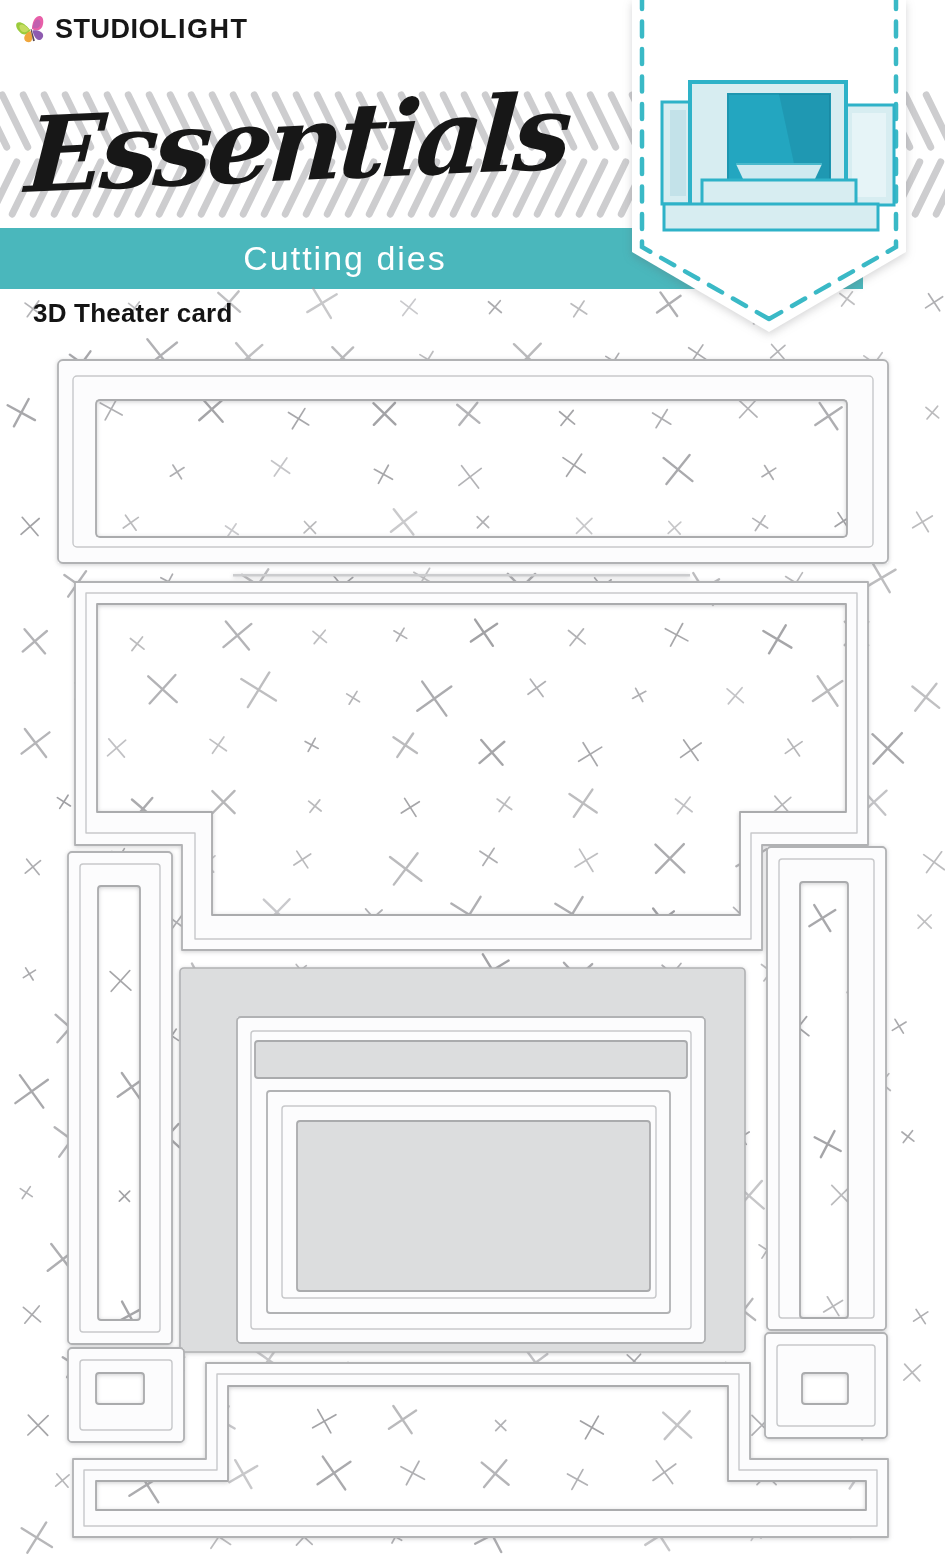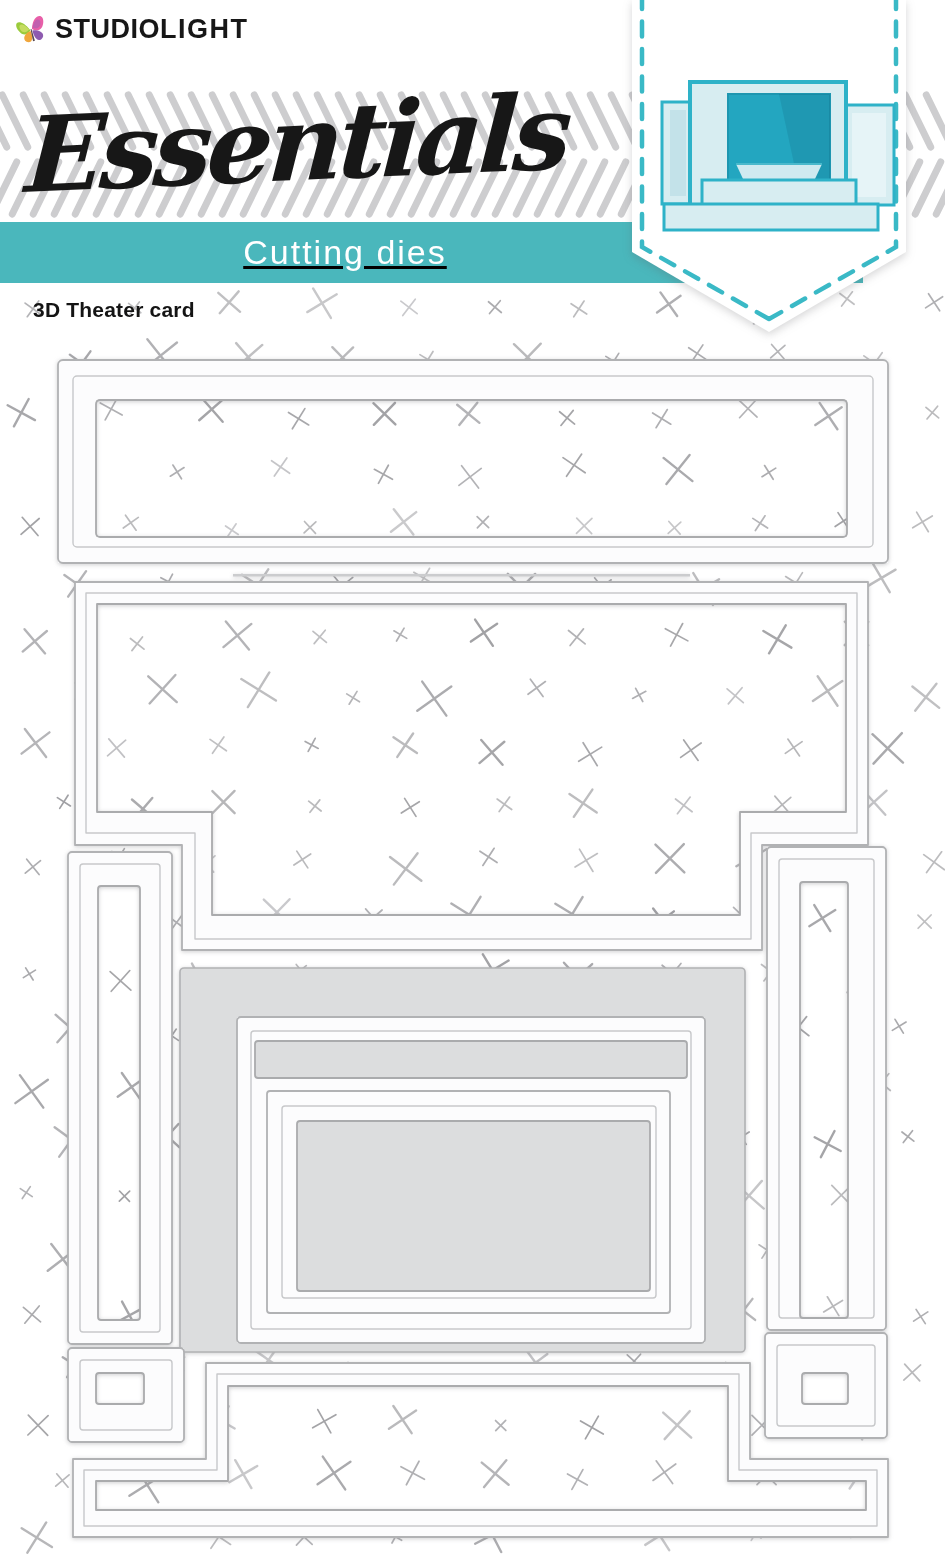--- a/index.html
+++ b/index.html
@@ -13,27 +13,27 @@
   .logo-light{font-weight:700;letter-spacing:1.5px;}
 
   .stripe-band{position:absolute;left:0;top:88px;width:945px;height:134px;z-index:1;}
   .stripe-band line{stroke:var(--stripe-gray);stroke-width:7;stroke-linecap:round;}
 
   .series-title{position:absolute;left:26px;top:84px;z-index:4;
       font-family:"DejaVu Serif",serif;font-style:italic;font-weight:bold;
       font-size:104px;line-height:1.15;letter-spacing:-5px;color:var(--text-black);
       transform:rotate(-2.5deg) skewX(-6deg);}
 
-  .teal-band{position:absolute;left:0;top:222px;width:863px;height:61px;
-      background:var(--teal-band);z-index:2;text-decoration:underline;}
+  .teal-band{position:absolute;left:0;top:228px;width:863px;height:61px;
+      background:var(--teal-band);z-index:2;}
   .teal-band-label{width:690px;text-align:center;padding-top:11px;
       font-size:34px;font-weight:300;letter-spacing:2px;color:#ffffff;}
 
   .product-name{position:absolute;left:33px;top:298px;z-index:3;
-      font-size:21px;font-weight:bold;color:#141414;letter-spacing:.2px;}
+      font-size:26px;font-weight:bold;color:#141414;letter-spacing:.2px;}
 
   .pennant{position:absolute;left:632px;top:0;width:274px;height:340px;z-index:6;
       filter:drop-shadow(0 3px 4px rgba(90,90,95,.25));}
 
   
   .dies-layer{position:absolute;left:0;top:0;width:945px;height:1565px;z-index:2;}
   .xmarks path{stroke:var(--mark-gray);fill:none;stroke-linecap:round;}
   .die-group{filter:drop-shadow(0 1px 2px rgba(120,120,125,.35));}
   .ring{fill:var(--die-fill);fill-rule:evenodd;}
   .s-outer{fill:none;stroke:var(--die-outline);stroke-width:1.8;stroke-linejoin:round;}

